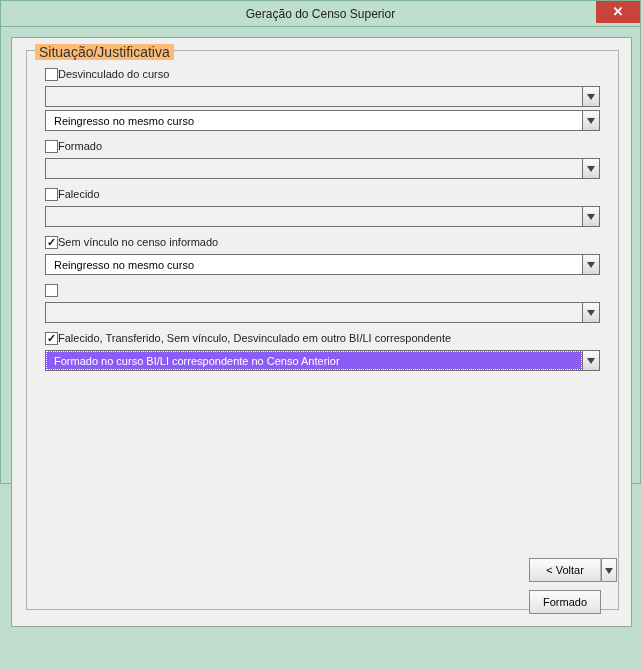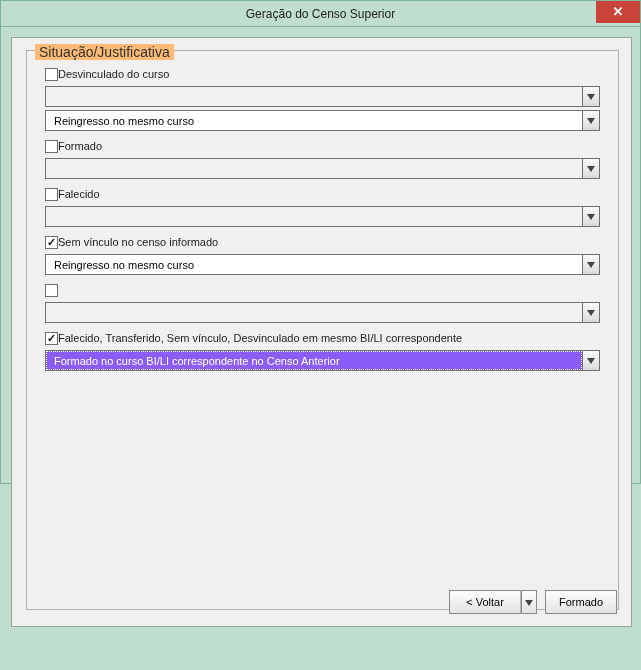--- a/index.html
+++ b/index.html
@@ -105,21 +105,21 @@
   .combo.highlight .combo-text {
     background:#8b5cf6;
     color:#fff;
     outline:1px dotted #fff;
     outline-offset:-1px;
   }
   
   .button-bar {
     position:absolute;
     right:14px; bottom:12px;
-    display:flex; gap:8px;
+    display:flex; gap:8px;flex-direction:column;
   }
   .btn {
     height:24px;
     border:1px solid #8a8a8a;
     background:linear-gradient(#fcfcfc,#e3e3e3);
     font-size:11px;
     display:flex; align-items:center; justify-content:center;
     cursor:pointer;
   }
   .btn.main { width:72px; padding:0 6px; }
@@ -215,21 +215,21 @@
           <span class="combo-text"></span>
           <span class="combo-btn">
             <svg viewBox="0 0 8 6">
                 <path d="M0 0 L8 0 L4 6 Z" fill="#444"></path>
               </svg>
           </span>
         </div>
 
         <div class="chk-row">
           <span class="chk checked"></span>
-          <span class="chk-label">Falecido, Transferido, Sem vínculo, Desvinculado em mesmo BI/LI correspondente</span>
+          <span class="chk-label">Falecido, Transferido, Sem vínculo, Desvinculado em outro BI/LI correspondente</span>
         </div>
         <div class="combo long highlight">
           <span class="combo-text">Formado no curso BI/LI correspondente no Censo Anterior</span>
           <span class="combo-btn">
             <svg viewBox="0 0 8 6">
                 <path d="M0 0 L8 0 L4 6 Z" fill="#444"></path>
               </svg>
           </span>
         </div>
 

